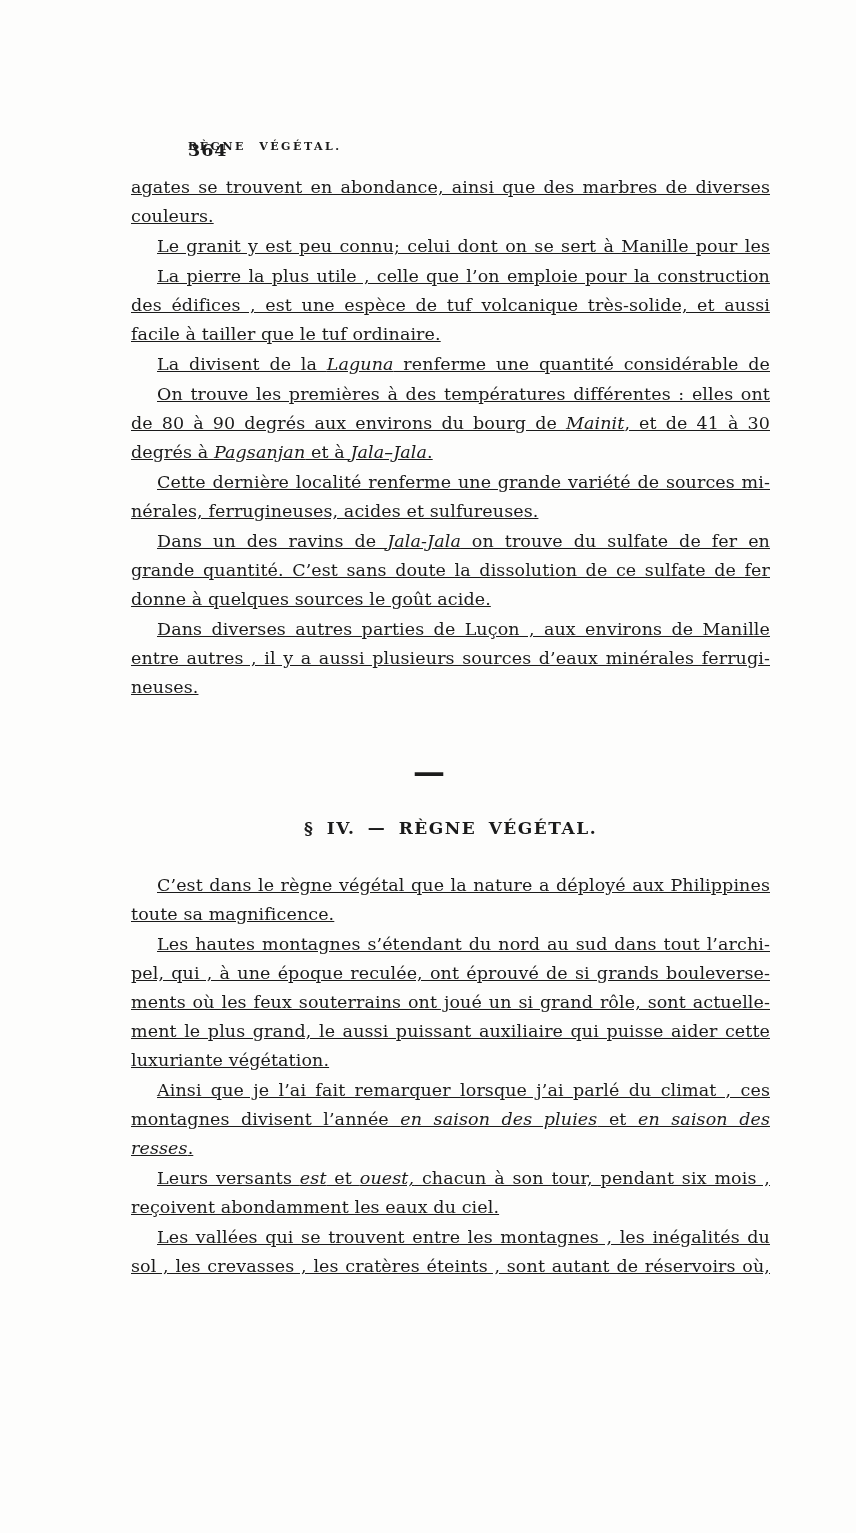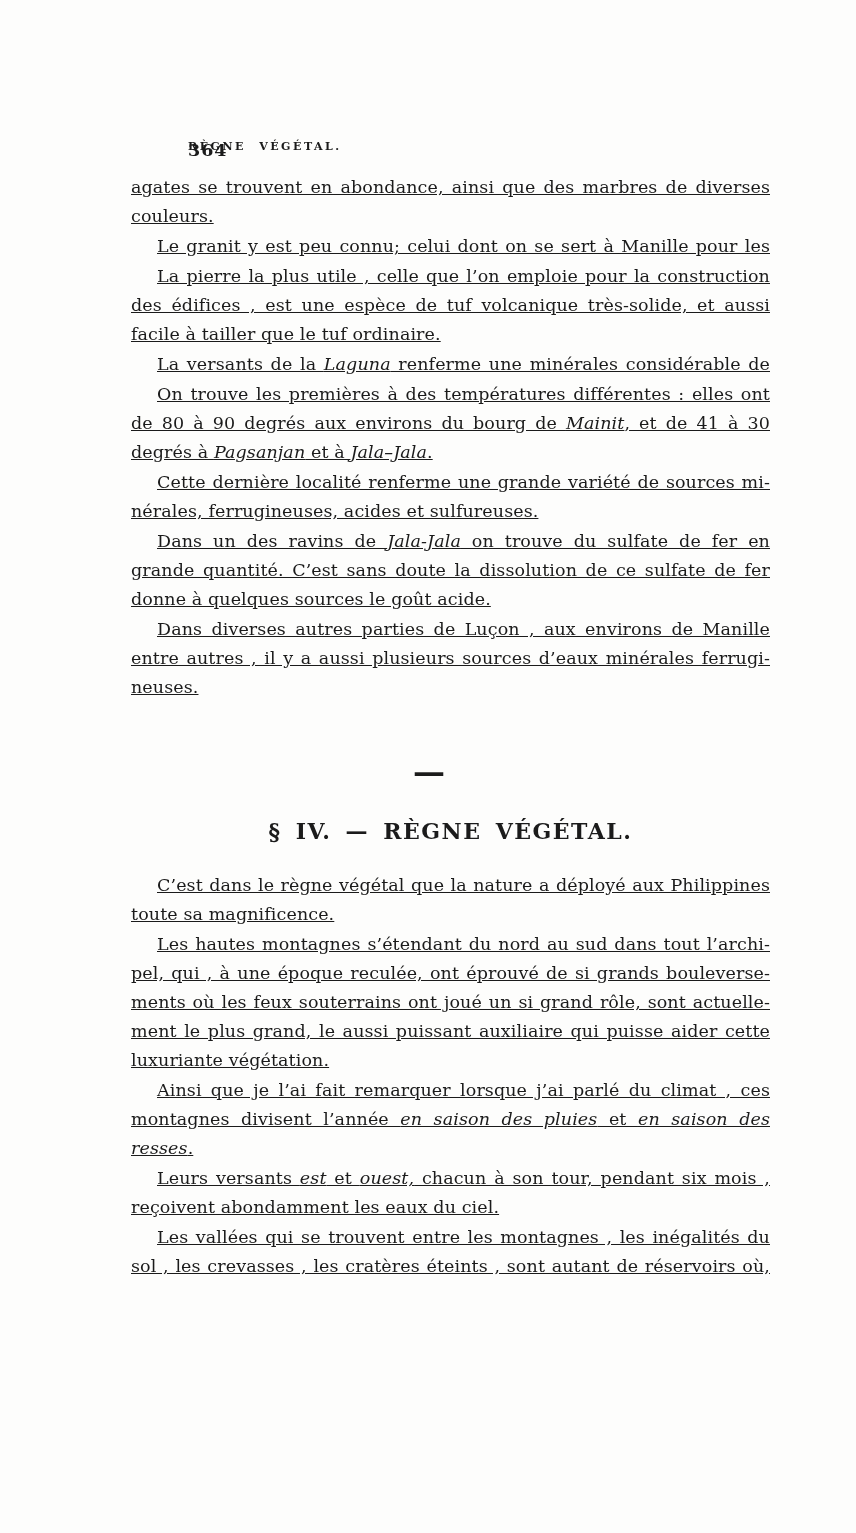--- a/index.html
+++ b/index.html
@@ -75,21 +75,21 @@
     letter-spacing: -2px;
     line-height: 40px;
     color: #1b1b1b;
   }
   .section-heading {
     position: absolute;
     top: 818px;
     left: 131px;
     width: 639px;
     text-align: center;
-    font-size: 22px;
+    font-size: 17px;
     font-weight: 700;
     letter-spacing: 1.5px;
     word-spacing: 5px;
   }
 </style>
 </head>
 <body>
 
 <div class="scan-page">
 
@@ -105,21 +105,21 @@
       </div>
       <div class="para indent">
         <div class="line"><span>Le granit y est peu connu; celui dont on se sert à Manille pour les</span></div>
       </div>
       <div class="para indent">
         <div class="line"><span>La pierre la plus utile , celle que l’on emploie pour la construction</span></div>
         <div class="line"><span>des édifices , est une espèce de tuf volcanique très-solide, et aussi</span></div>
         <div class="line last"><span>facile à tailler que le tuf ordinaire.</span></div>
       </div>
       <div class="para indent">
-        <div class="line"><span>La versants de la </span><span class="it">Laguna</span><span> renferme une minérales considérable de</span></div>
+        <div class="line"><span>La divisent de la </span><span class="it">Laguna</span><span> renferme une quantité considérable de</span></div>
       </div>
       <div class="para indent">
         <div class="line"><span>On trouve les premières à des températures différentes : elles ont</span></div>
         <div class="line"><span>de 80 à 90 degrés aux environs du bourg de </span><span class="it">Mainit</span><span>, et de 41 à 30</span></div>
         <div class="line last"><span>degrés à </span><span class="it">Pagsanjan</span><span> et à </span><span class="it">Jala–Jala</span><span>.</span></div>
       </div>
       <div class="para indent">
         <div class="line"><span>Cette dernière localité renferme une grande variété de sources mi-</span></div>
         <div class="line last"><span>nérales, ferrugineuses, acides et sulfureuses.</span></div>
       </div>

